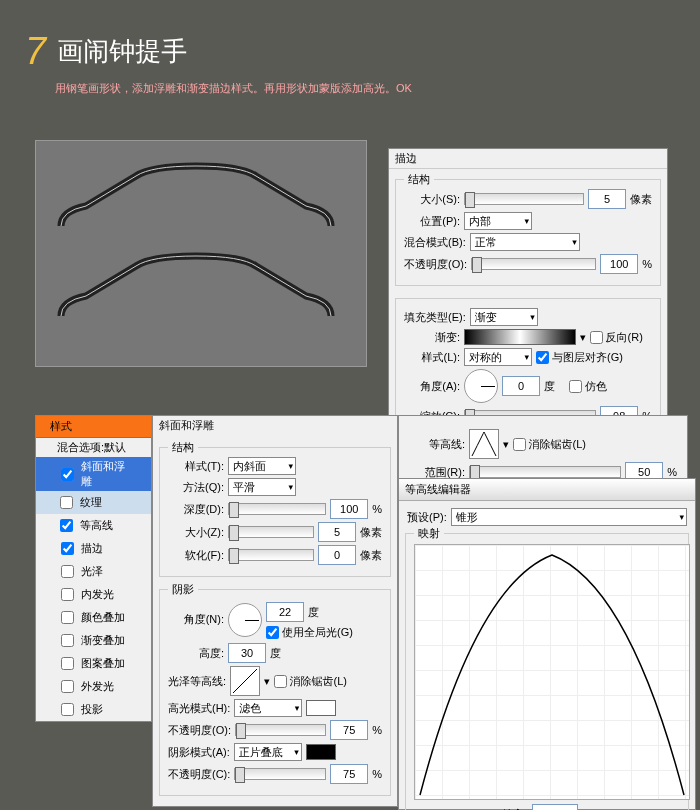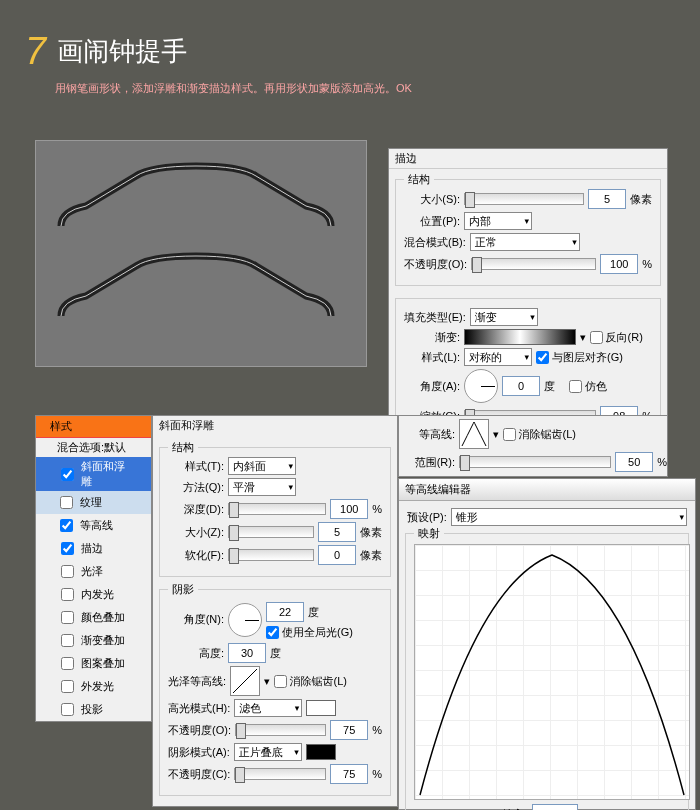--- a/index.html
+++ b/index.html
@@ -277,21 +277,21 @@
     <div class="row">
         <span class="lbl">不透明度(C):</span>
         <div class="sld"></div>
         <input class="num" value="75" style="">
         <span>%</span>
       </div>
   </div>
   <div style="text-align:center;padding:4px"><button class="btn">设置为默认值</button> <button class="btn">复位为默认值</button></div>
 </div>
 
-<div class="panel" style="left:398px;top:415px;width:268px;height:60px;padding:0">
+<div class="panel" style="left:398px;top:415px;width:268px;height:60px;padding:10px">
   <div class="row">
       <span class="lbl">等高线:</span>
       <div class="contour-thumb"><svg viewBox="0 0 28 28">
           <path d="M2,26 Q14,2 14,2 Q14,2 26,26" stroke="#000" fill="none"></path>
         </svg></div>
       <span>▾</span>
       <label class="chk">
         <input type="checkbox" style="">
         <span>消除锯齿(L)</span>
       </label>

